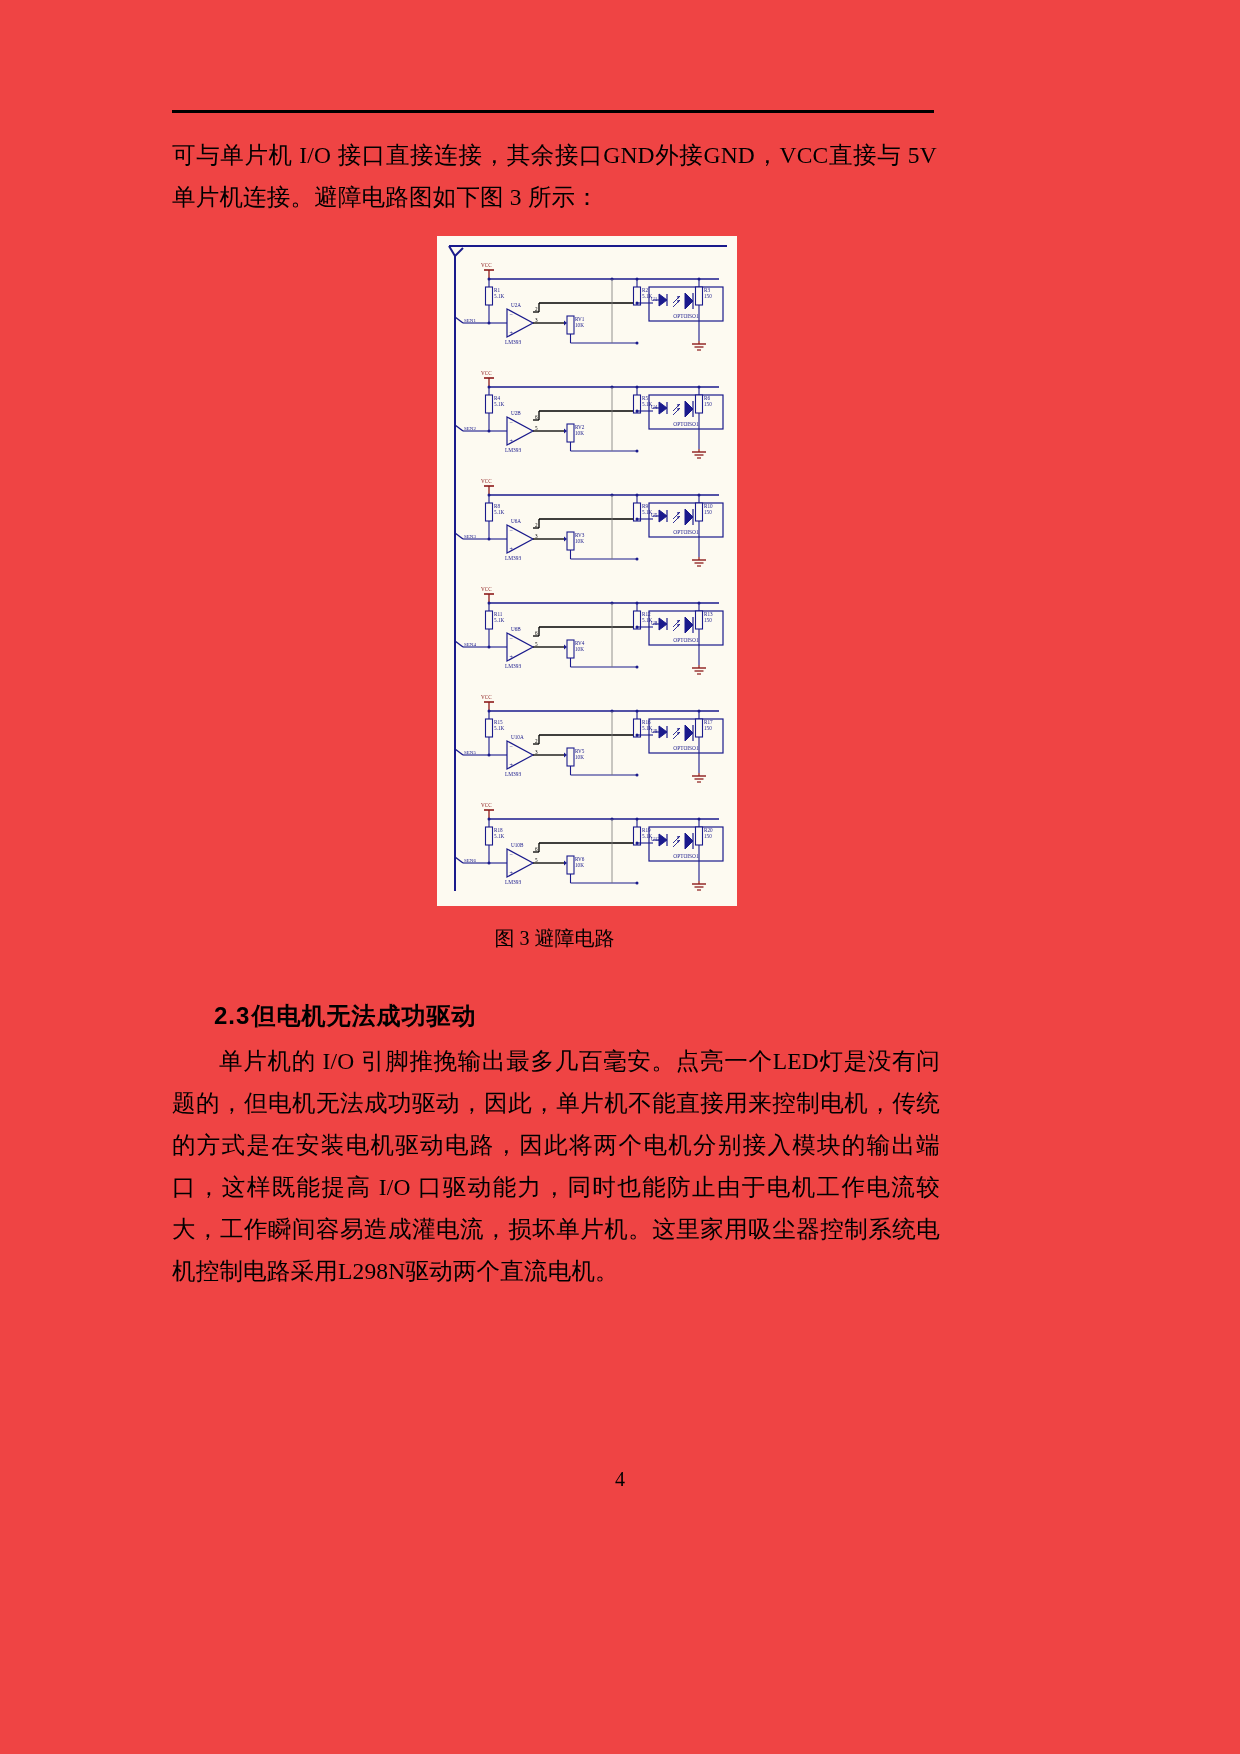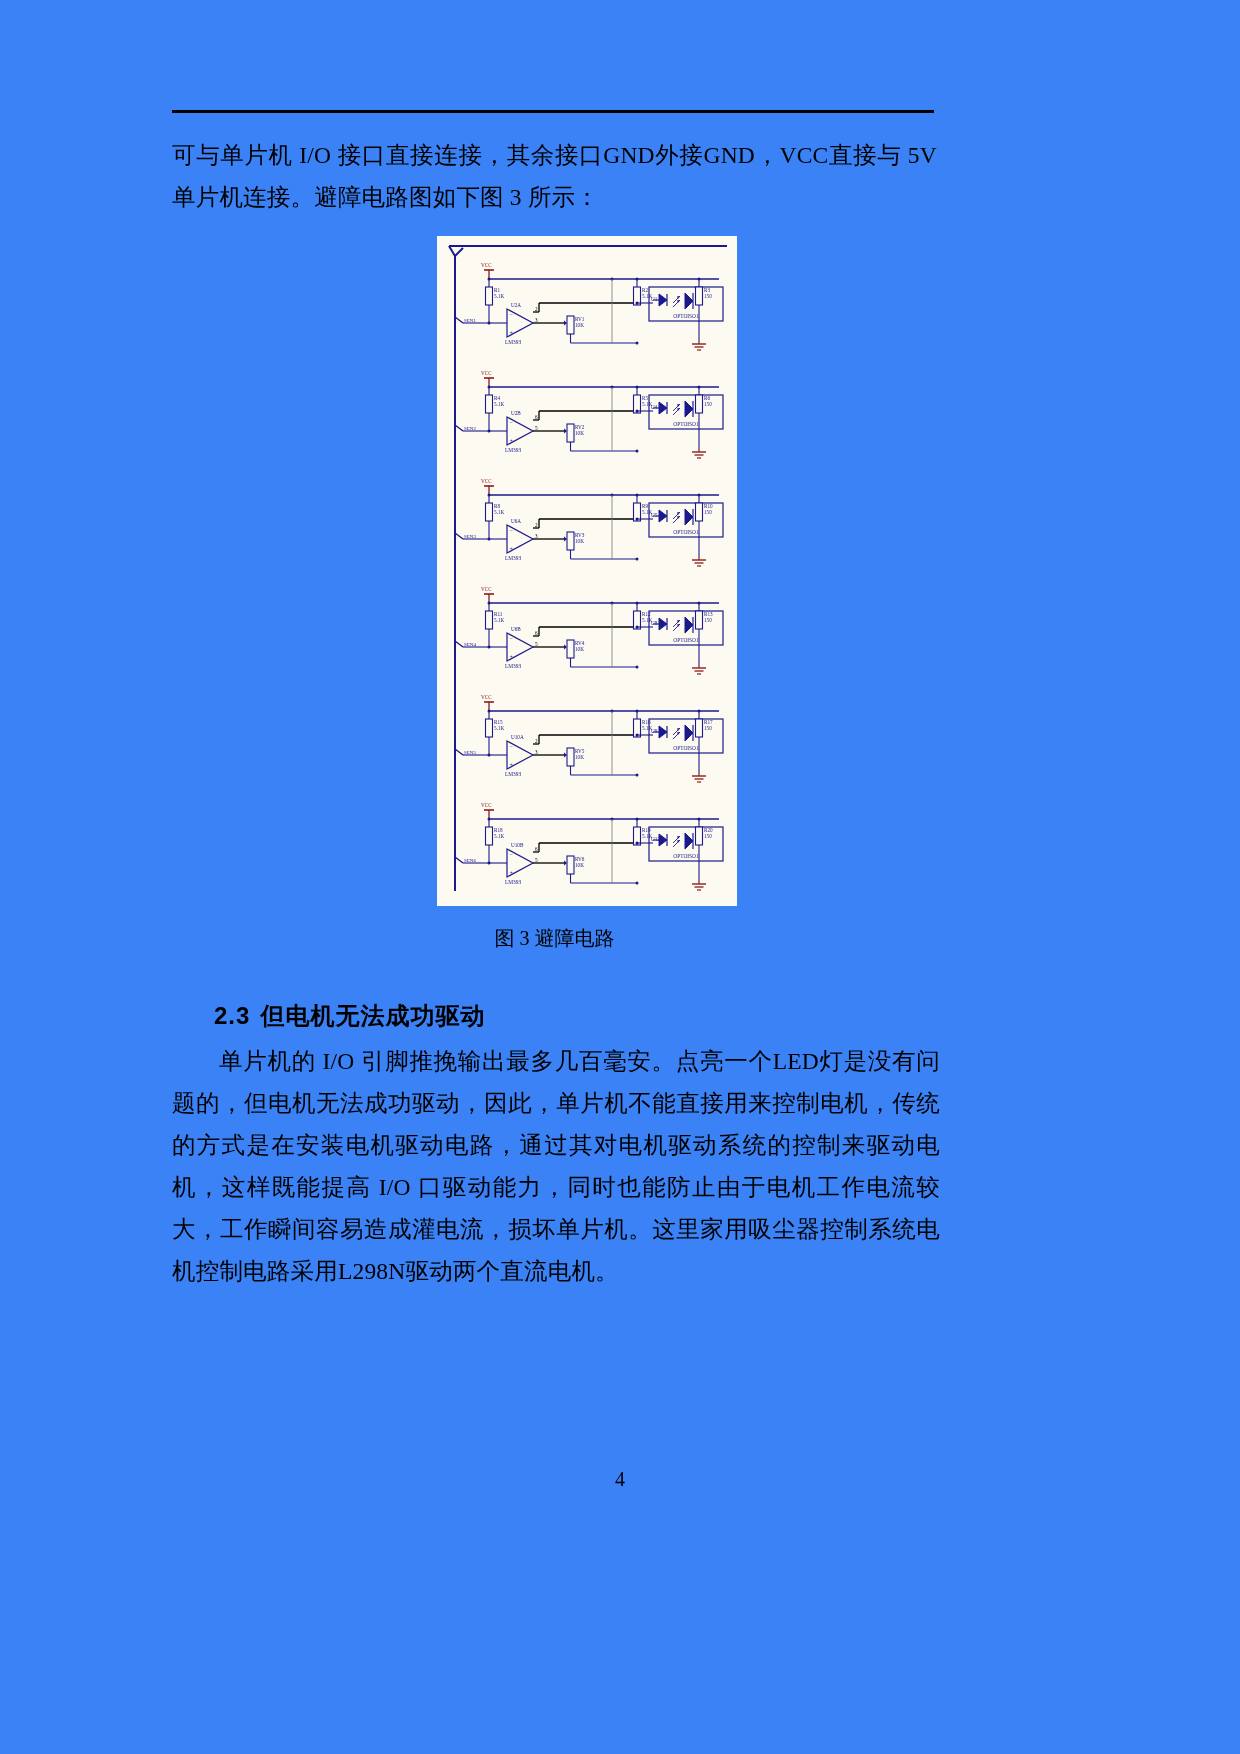--- a/index.html
+++ b/index.html
@@ -1,28 +1,28 @@
 <!DOCTYPE html>
 <html><head>
 <meta charset="utf-8">
 <style>
   html,body{margin:0;padding:0;background:#ffffff;}
   body{width:1240px;height:1754px;font-family:"Liberation Serif","DejaVu Serif",serif;color:#000;position:relative;overflow:hidden;}
-  .page{position:absolute;inset:0;background:#3b82f6;}
+  .page{position:absolute;inset:0;background:#ef4444;}
   .header-rule{position:absolute;left:172px;top:110px;width:762px;height:0;border-top:3px solid #000;}
   .body-text{position:absolute;left:172px;top:134px;width:765px;}
   .para{font-size:23.5px;line-height:42px;text-align:justify;text-justify:inter-ideograph;margin:0;letter-spacing:0.2px;}
   .para.indent{text-indent:47px;}
   
   .figure-wrap{position:absolute;left:437px;top:236px;width:300px;height:670px;background:#fdfaf1;}
   .fig-svg{display:block;width:300px;height:670px;}
   .fig-caption{position:absolute;left:172px;top:925px;width:765px;text-align:center;font-size:20px;}
   
   .section-heading{position:absolute;left:214px;top:1000px;font-size:24px;font-weight:bold;font-family:"Liberation Sans","DejaVu Sans",sans-serif;letter-spacing:1px;}
-  .section-heading .num{margin-right:10px;}
+  .section-heading .num{margin-right:1px;}
   .body-text-2{position:absolute;left:172px;top:1040px;width:768px;}
   .page-number{position:absolute;left:0;right:0;top:1468px;text-align:center;font-size:20px;}
 </style>
 </head>
 <body>
 
 <div class="page">
 
   <div class="header-rule"></div>
 
@@ -438,18 +438,18 @@
     </svg>
   </div>
 
   <div class="fig-caption">图 3  避障电路</div>
 
   <div class="section-heading">
     <span class="num">2.3</span><span>但电机无法成功驱动</span>
   </div>
 
   <div class="body-text-2">
-    <p class="para indent">单片机的 I/O 引脚推挽输出最多几百毫安。点亮一个LED灯是没有问题的，但电机无法成功驱动，因此，单片机不能直接用来控制电机，传统的方式是在安装电机驱动电路，通过其对电机驱动系统的控制来驱动电机，这样既能提高 I/O 口驱动能力，同时也能防止由于电机工作电流较大，工作瞬间容易造成灌电流，损坏单片机。这里家用吸尘器控制系统电机控制电路采用L298N驱动两个直流电机。</p>
+    <p class="para indent">单片机的 I/O 引脚推挽输出最多几百毫安。点亮一个LED灯是没有问题的，但电机无法成功驱动，因此，单片机不能直接用来控制电机，传统的方式是在安装电机驱动电路，因此将两个电机分别接入模块的输出端口，这样既能提高 I/O 口驱动能力，同时也能防止由于电机工作电流较大，工作瞬间容易造成灌电流，损坏单片机。这里家用吸尘器控制系统电机控制电路采用L298N驱动两个直流电机。</p>
   </div>
 
   <div class="page-number">4</div>
 
 </div>
 
 </body></html>

